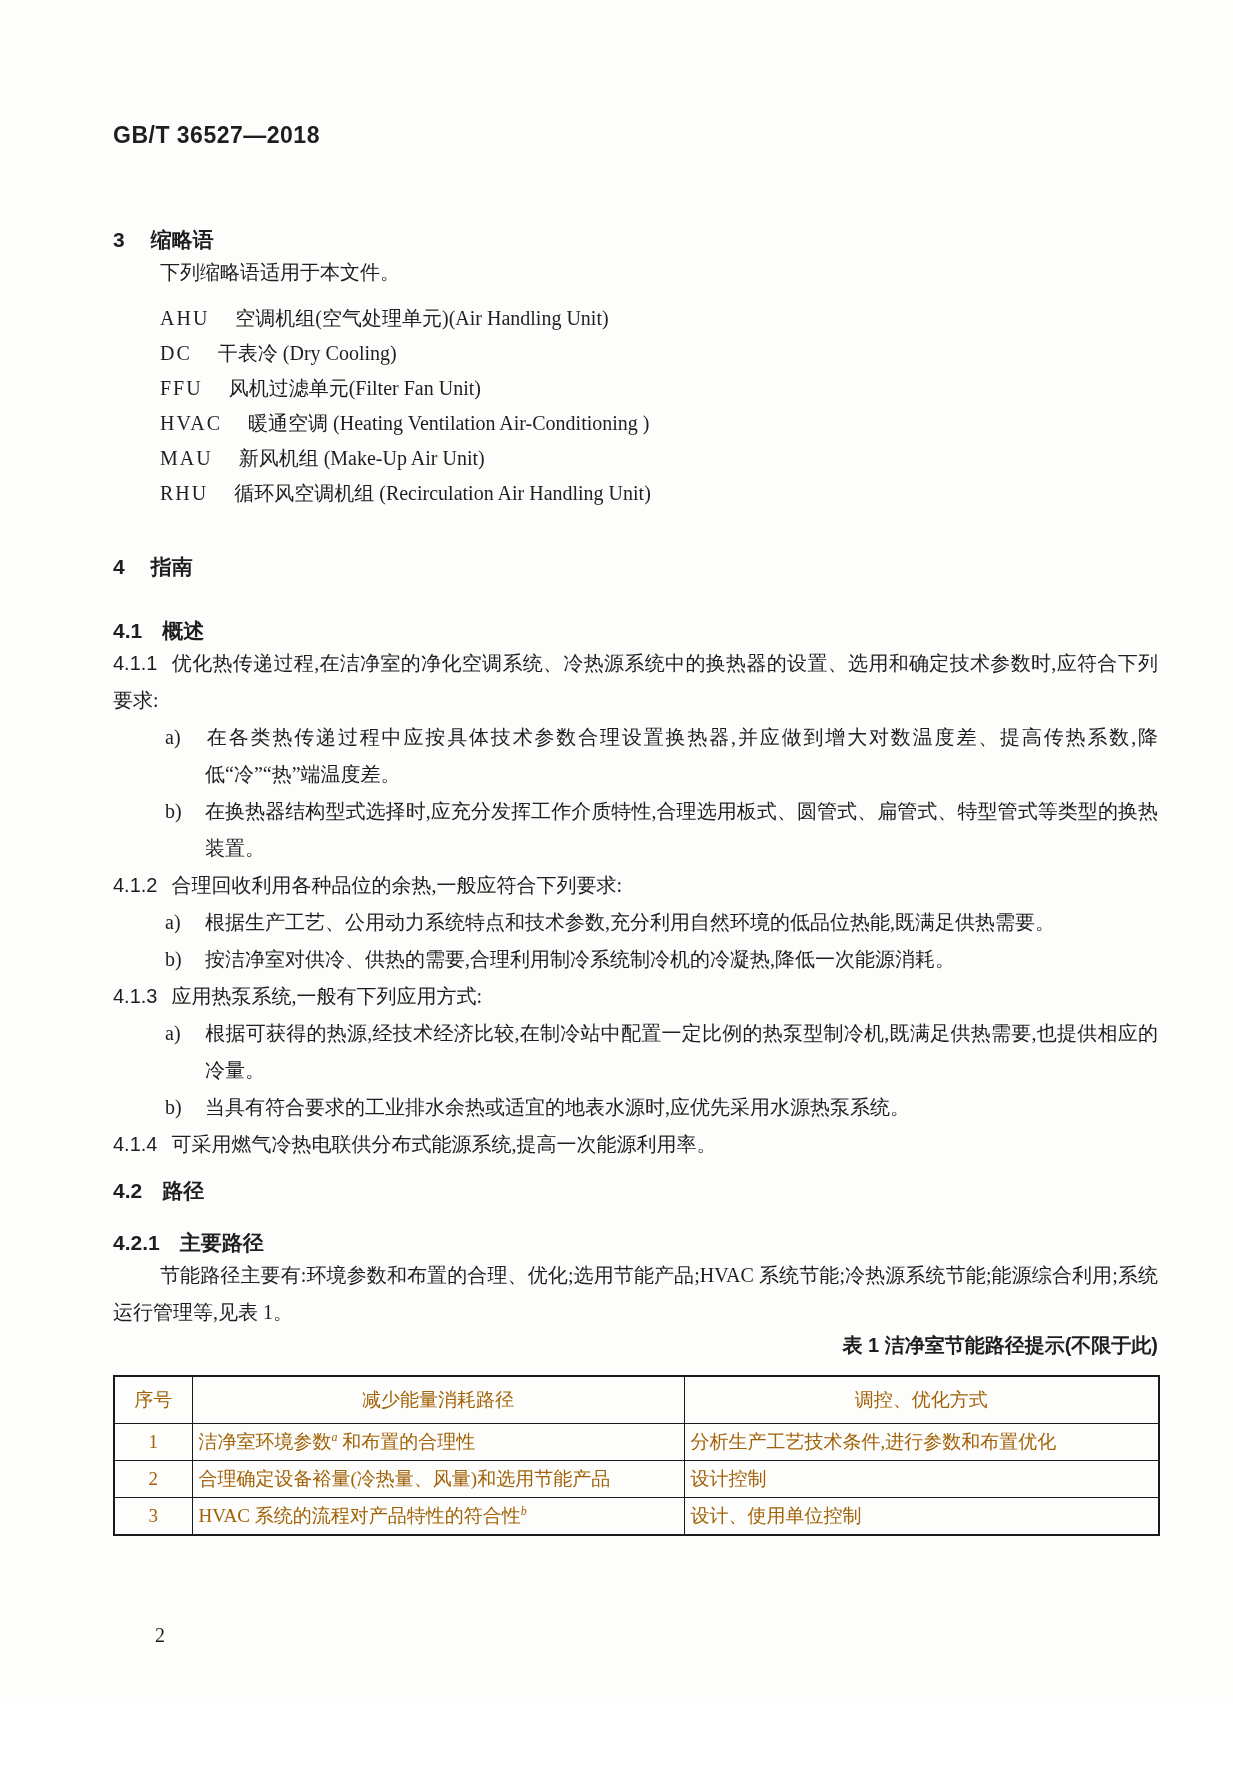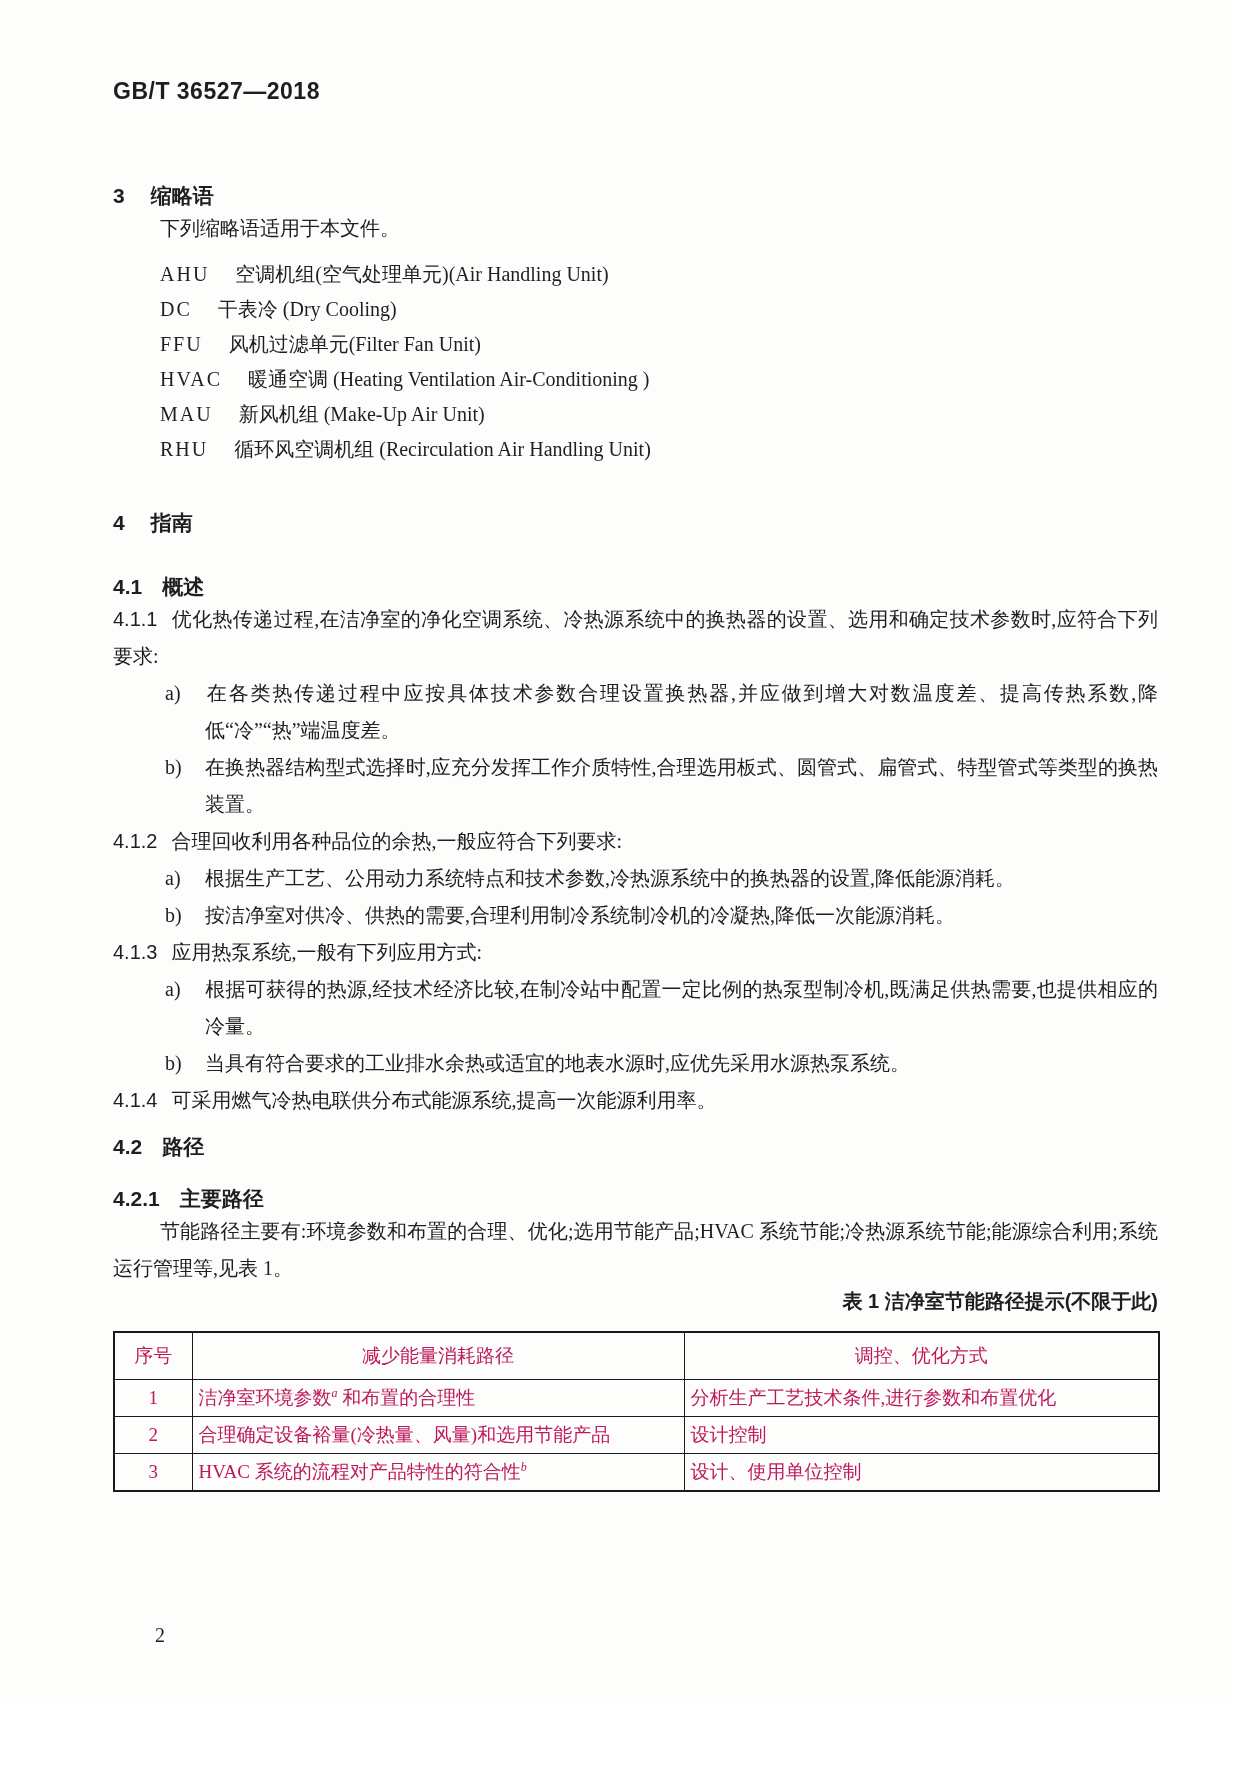--- a/index.html
+++ b/index.html
@@ -2,21 +2,21 @@
 <html><head>
 <meta charset="utf-8">
 <style>
   html, body { margin: 0; padding: 0; background: #ffffff; }
   .page {
     position: relative;
     width: 1233px;
     height: 1703px;
     background: #fdfdfc;
     box-sizing: border-box;
-    padding: 76px 75px 0 113px;
+    padding: 120px 75px 0 113px;
     font-family: "Liberation Serif", "DejaVu Serif", serif;
     color: #1e1e1e;
     overflow: hidden;
   }
   .doc-header {
     font-family: "Liberation Sans", "DejaVu Sans", sans-serif;
     font-weight: bold;
     font-size: 23px;
     line-height: 30px;
     letter-spacing: 0.5px;
@@ -75,21 +75,21 @@
     font-size: 20px;
     line-height: 28px;
     text-align: right;
     margin: 0;
   }
   table.std-table {
     border-collapse: collapse;
     width: 1045px;
     table-layout: fixed;
     font-size: 19px;
-    color: #be185d;
+    color: #a16207;
   }
   table.std-table, table.std-table th, table.std-table td {
     border: 1.5px solid #1a1a1a;
   }
   table.std-table { border-width: 2.5px; }
   .col-no { width: 78px; }
   .col-path { width: 492px; }
   .col-method { width: 475px; }
   table.std-table th {
     font-weight: normal;
@@ -139,21 +139,21 @@
 
   <h2 class="h-sec m-sec4"><span>4</span><span class="h-title">指南</span></h2>
 
   <h2 class="h-sec h-sub m-s41"><span>4.1</span><span class="h-title">概述</span></h2>
 
   <p class="body-text clause m-c411"><span class="clause-num">4.1.1</span><span>优化热传递过程,在洁净室的净化空调系统、冷热源系统中的换热器的设置、选用和确定技术参数时,应符合下列要求:</span></p>
   <p class="list-item"><span class="item-label">a)</span><span>在各类热传递过程中应按具体技术参数合理设置换热器,并应做到增大对数温度差、提高传热系数,降低“冷”“热”端温度差。</span></p>
   <p class="list-item"><span class="item-label">b)</span><span>在换热器结构型式选择时,应充分发挥工作介质特性,合理选用板式、圆管式、扁管式、特型管式等类型的换热装置。</span></p>
 
   <p class="body-text clause"><span class="clause-num">4.1.2</span><span>合理回收利用各种品位的余热,一般应符合下列要求:</span></p>
-  <p class="list-item"><span class="item-label">a)</span><span>根据生产工艺、公用动力系统特点和技术参数,冷热源系统中的换热器的设置,降低能源消耗。</span></p>
+  <p class="list-item"><span class="item-label">a)</span><span>根据生产工艺、公用动力系统特点和技术参数,充分利用自然环境的低品位热能,既满足供热需要。</span></p>
   <p class="list-item"><span class="item-label">b)</span><span>按洁净室对供冷、供热的需要,合理利用制冷系统制冷机的冷凝热,降低一次能源消耗。</span></p>
 
   <p class="body-text clause"><span class="clause-num">4.1.3</span><span>应用热泵系统,一般有下列应用方式:</span></p>
   <p class="list-item"><span class="item-label">a)</span><span>根据可获得的热源,经技术经济比较,在制冷站中配置一定比例的热泵型制冷机,既满足供热需要,也提供相应的冷量。</span></p>
   <p class="list-item"><span class="item-label">b)</span><span>当具有符合要求的工业排水余热或适宜的地表水源时,应优先采用水源热泵系统。</span></p>
 
   <p class="body-text clause"><span class="clause-num">4.1.4</span><span>可采用燃气冷热电联供分布式能源系统,提高一次能源利用率。</span></p>
 
   <h2 class="h-sec h-sub m-s42"><span>4.2</span><span class="h-title">路径</span></h2>
 

